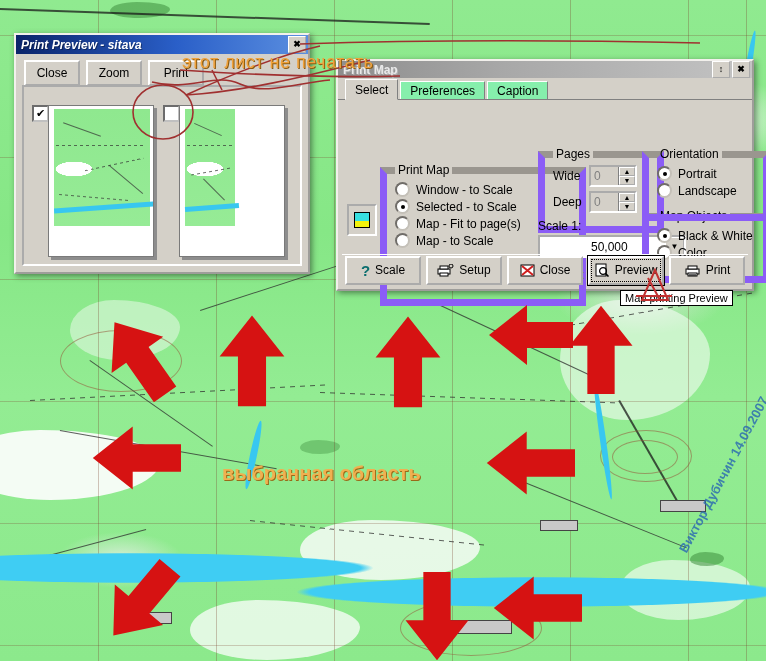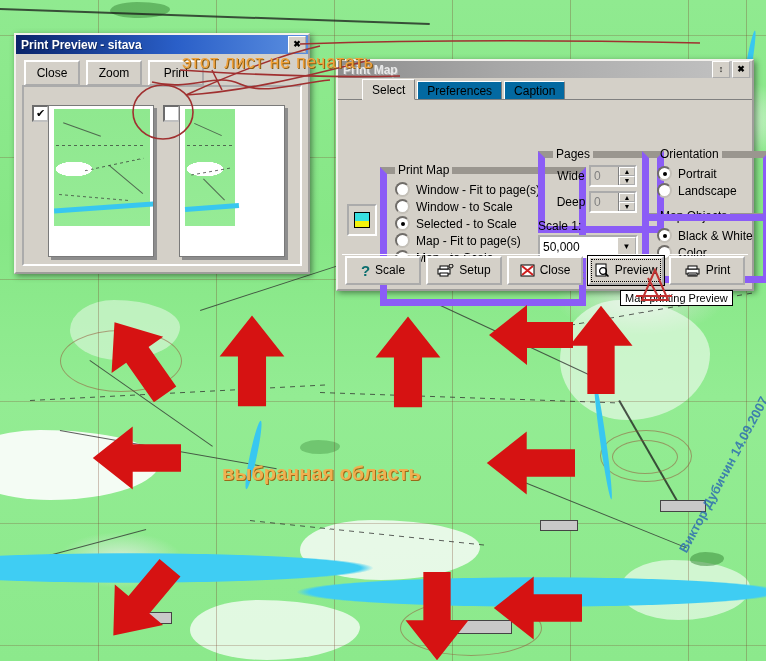--- a/index.html
+++ b/index.html
@@ -44,21 +44,21 @@
       radial-gradient(ellipse 420px 26px at 560px 52px,#3fcdf3 0 55%,rgba(63,205,243,0) 58%);
   }
 
   
   .win{position:absolute;background:#d4d0c8;border:2px outset #f2f0ec;box-shadow:2px 2px 6px rgba(0,0,0,.45);}
   .titlebar{
     height:19px;display:flex;align-items:center;
     background:linear-gradient(90deg,#0a246a 0%, #2a5fc8 55%, #5b8fe0 100%);
     color:#fff;font-size:12px;font-weight:bold;padding:0 2px 0 5px;
   }
-  .titlebar .t-text{flex:1;white-space:nowrap;overflow:hidden;text-shadow:1px 1px 0 rgba(0,0,0,.35);}
+  .titlebar .t-text{flex:1;white-space:nowrap;overflow:hidden;text-shadow:1px 1px 0 rgba(0,0,0,.35);font-style:italic;}
   .sysbtn{
     width:16px;height:15px;margin-left:2px;background:#d4d0c8;border:1px outset #fff;
     display:flex;align-items:center;justify-content:center;font-size:9px;color:#000;line-height:1;
     font-family:"Liberation Sans",sans-serif;cursor:pointer;
   }
 
   
   #print-preview{left:14px;top:33px;width:292px;height:237px;}
   #pp-toolbar{height:30px;display:flex;align-items:center;gap:6px;padding:4px 6px 0 8px;}
   .tbtn{
@@ -85,24 +85,24 @@
   }
   .prev-map .pl{position:absolute;background:#333;height:1px;opacity:.7;}
   .prev-map .pl.d{background:repeating-linear-gradient(90deg,#333 0 3px,transparent 3px 6px);}
   .prev-riv{position:absolute;background:#38c7f0;height:5px;border-radius:3px;}
 
   
   #print-map{left:336px;top:59px;width:414px;height:228px;}
   #pm-title{height:17px;background:linear-gradient(90deg,#8d8d8d 0%,#a8a8a8 40%,#c3c3c3 100%);
     display:flex;align-items:center;color:#e9e9e9;font-size:12px;font-weight:bold;padding:0 2px 0 5px;}
   #pm-title .t-text{flex:1;text-shadow:1px 1px 0 rgba(255,255,255,.25);}
-  .tabstrip{display:flex;align-items:flex-end;height:19px;padding-left:24px;margin-top:2px;
+  .tabstrip{display:flex;align-items:flex-end;height:19px;padding-left:7px;margin-top:2px;
     border-bottom:1px solid #808080;text-align:center;}
   .tab{
-    height:17px;padding:0 9px;font-size:12px;background:#0369a1;color:#000;
+    height:17px;padding:0 9px;font-size:12px;background:#86efac;color:#000;
     border:1px solid #fff;border-right-color:#808080;border-bottom:none;
     display:flex;align-items:center;cursor:pointer;margin-right:2px;
   }
   .tab.active{height:19px;font-weight:normal;background:#d4d0c8;border-bottom:1px solid #d4d0c8;
     position:relative;top:1px;z-index:2;}
   #pm-body{position:absolute;left:4px;top:40px;right:4px;bottom:38px;}
   .pm-icon{
     position:absolute;left:5px;top:103px;width:26px;height:28px;
     border:2px inset #fff;background:#d4d0c8;display:flex;align-items:center;justify-content:center;
   }
@@ -115,30 +115,30 @@
   }
   fieldset.grp legend{font-size:12px;color:#000;padding:0 3px;}
   .radio-row{display:flex;align-items:center;height:17px;font-size:12px;color:#000;cursor:pointer;}
   .radio{
     width:11px;height:11px;border-radius:50%;background:#fff;border:2px inset #c4c0b8;
     margin-right:6px;flex:none;display:flex;align-items:center;justify-content:center;
   }
   .radio.on::after{content:"";width:4px;height:4px;border-radius:50%;background:#000;}
 
   .spin-row{display:flex;align-items:center;height:21px;font-size:12px;margin-bottom:5px;}
-  .spin-row .lab{width:36px;text-align:center;}
+  .spin-row .lab{width:36px;}
   .spinbox{display:flex;height:18px;border:2px inset #fff;background:#d4d0c8;}
   .spinbox .val{width:24px;background:#d4d0c8;color:#808080;font-size:12px;
     display:flex;align-items:center;padding-left:3px;}
   .spinner{width:16px;background:#d4d0c8;border-left:1px solid #808080;
     display:flex;flex-direction:column;}
   .spinner span{flex:1;display:flex;align-items:center;justify-content:center;
     font-size:7px;line-height:1;border:1px outset #fff;background:#d4d0c8;cursor:pointer;}
   .combo{
-    position:absolute;display:flex;height:19px;border:2px inset #fff;background:#fff;
+    position:absolute;display:flex;height:19px;border:2px inset #fff;background:#fff;padding-left:48px;
   }
   .combo .cv{flex:1;font-size:12px;display:flex;align-items:center;padding-left:3px;color:#000;}
   .combo .carrow{width:17px;background:#d4d0c8;border:1px outset #fff;
     display:flex;align-items:center;justify-content:center;font-size:8px;cursor:pointer;}
 
   .chk-row{position:absolute;display:flex;align-items:center;font-size:12px;color:#808080;}
   .chkbox{width:11px;height:11px;background:#d4d0c8;border:2px inset #fff;margin-right:6px;flex:none;}
 
   #pm-buttons{
     position:absolute;left:4px;right:4px;bottom:4px;height:30px;
@@ -280,24 +280,20 @@
   <div id="pm-body">
 
     <div class="pm-icon">
         <i></i>
       </div>
 
     <fieldset class="grp" style="left:38px;top:62px;width:178px;height:120px;">
       <legend>Print Map</legend>
       <div class="radio-row">
         <span class="radio"></span>
-        <span>Window - Fit to page(s)</span>
-      </div>
-      <div class="radio-row">
-        <span class="radio"></span>
         <span>Window - to Scale</span>
       </div>
       <div class="radio-row">
         <span class="radio on"></span>
         <span>Selected - to Scale</span>
       </div>
       <div class="radio-row">
         <span class="radio"></span>
         <span>Map - Fit to page(s)</span>
       </div>

